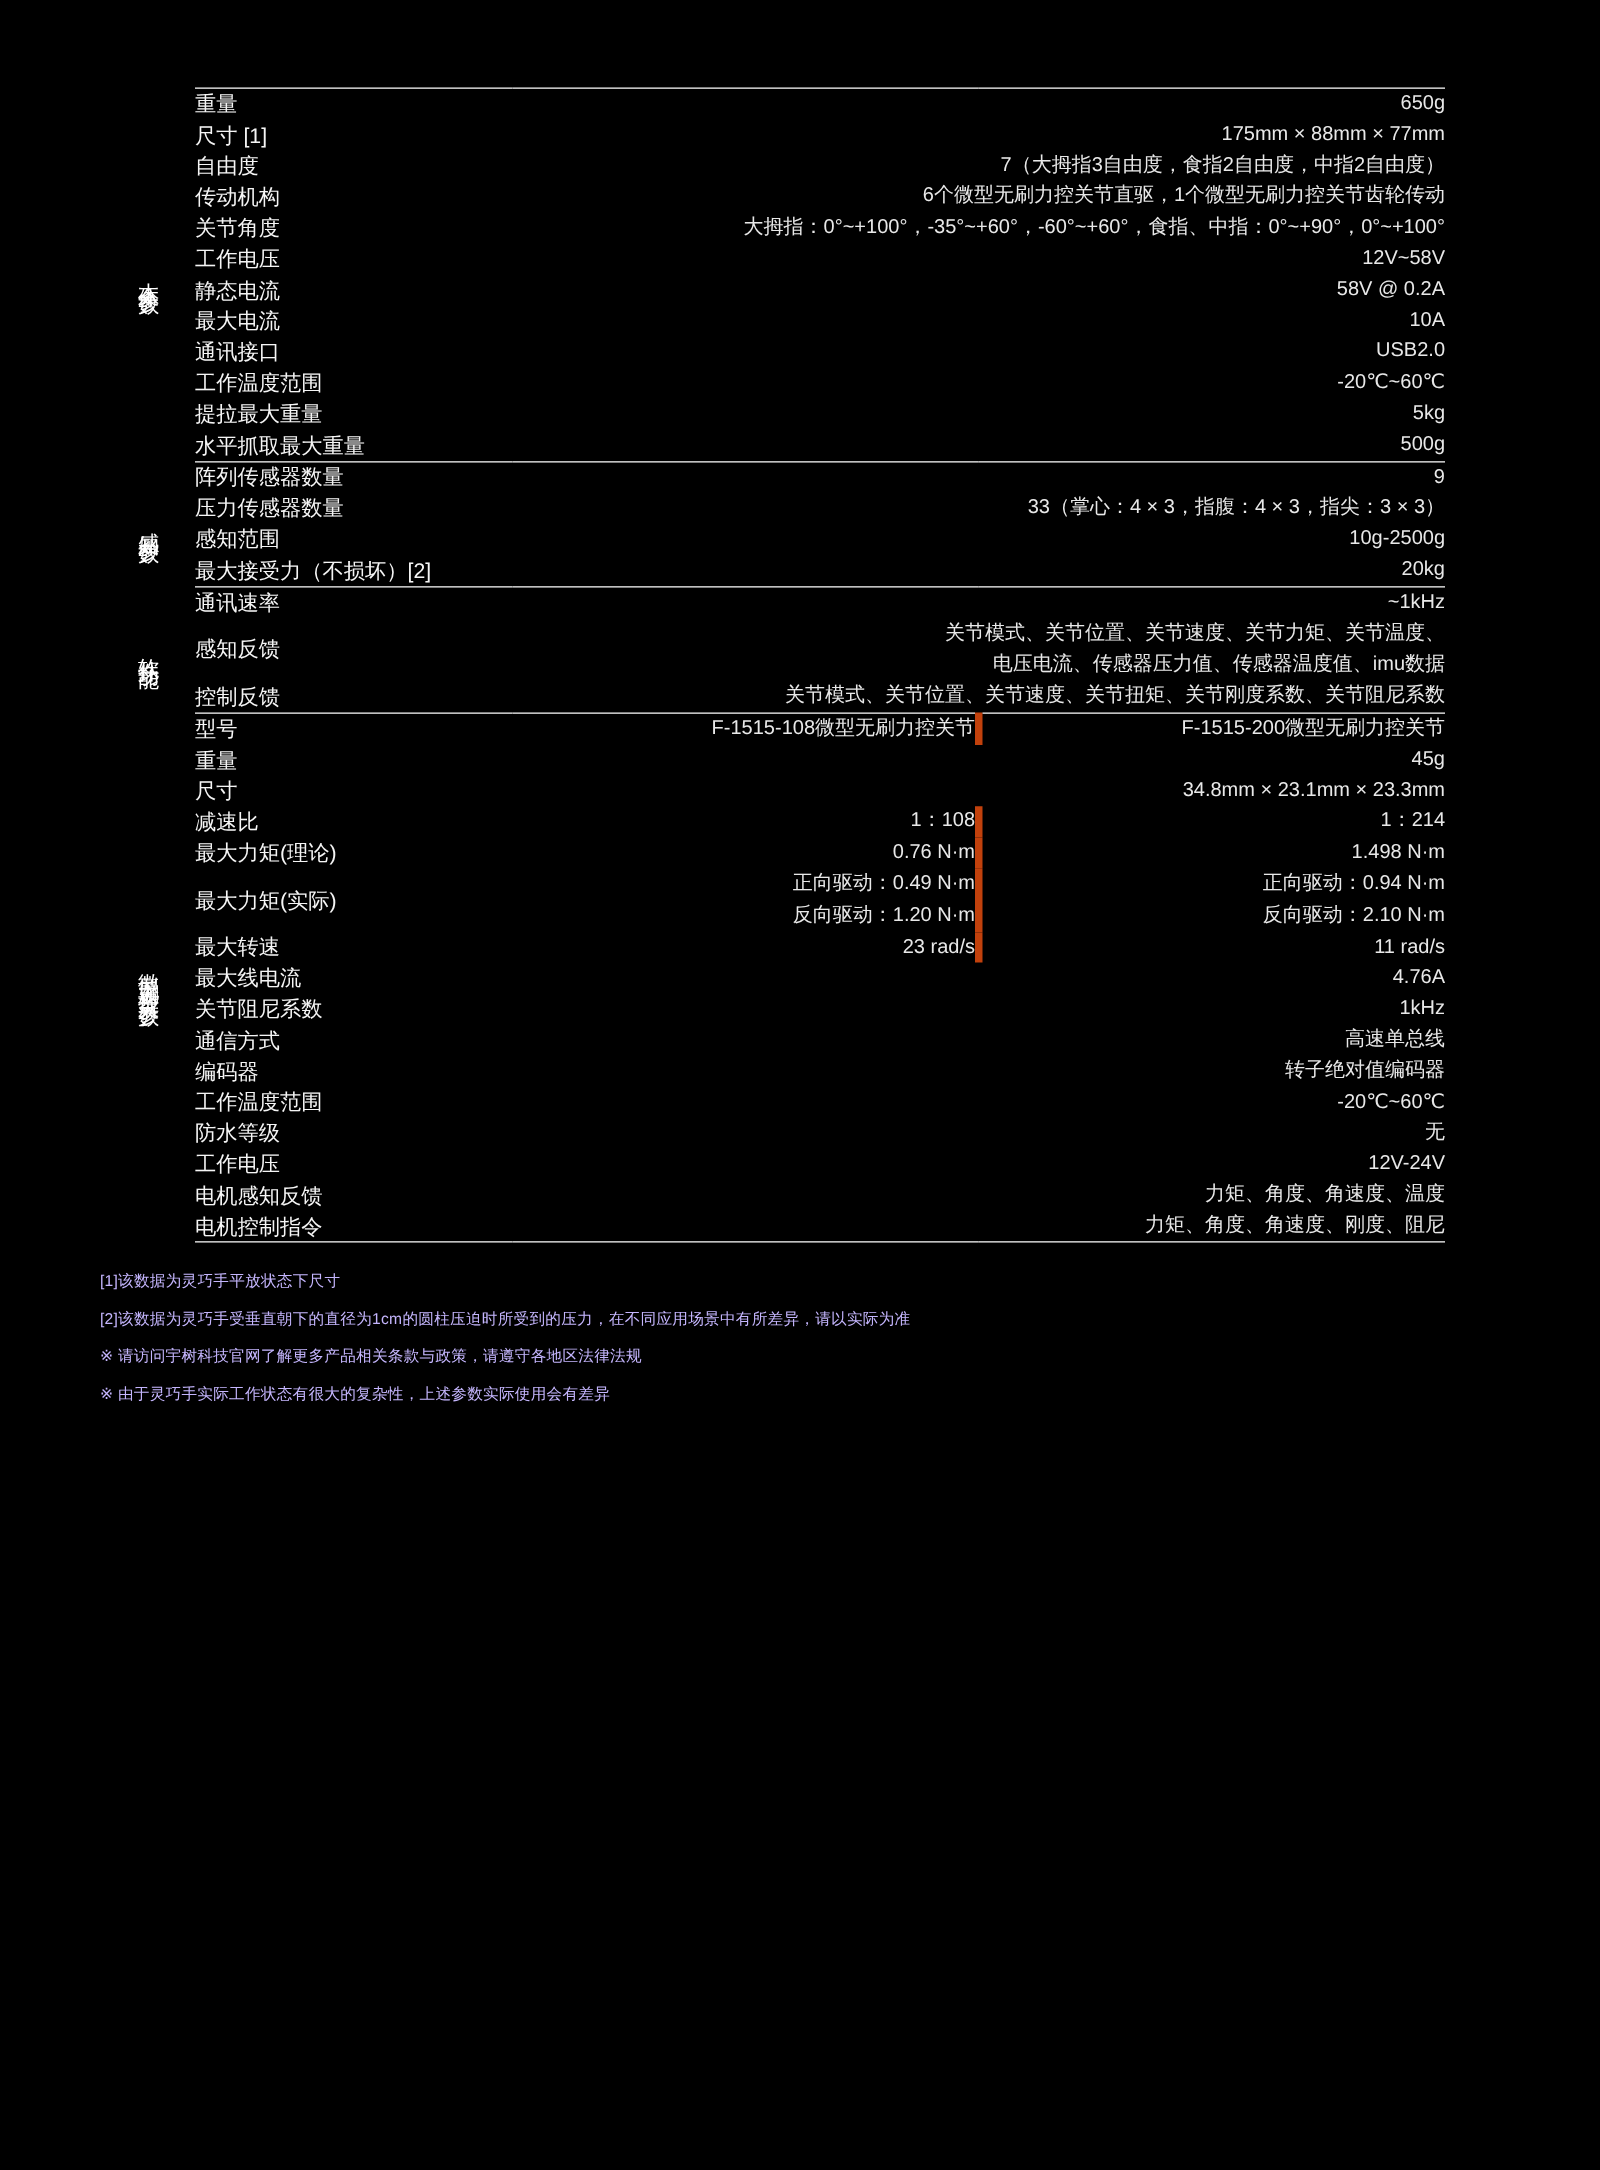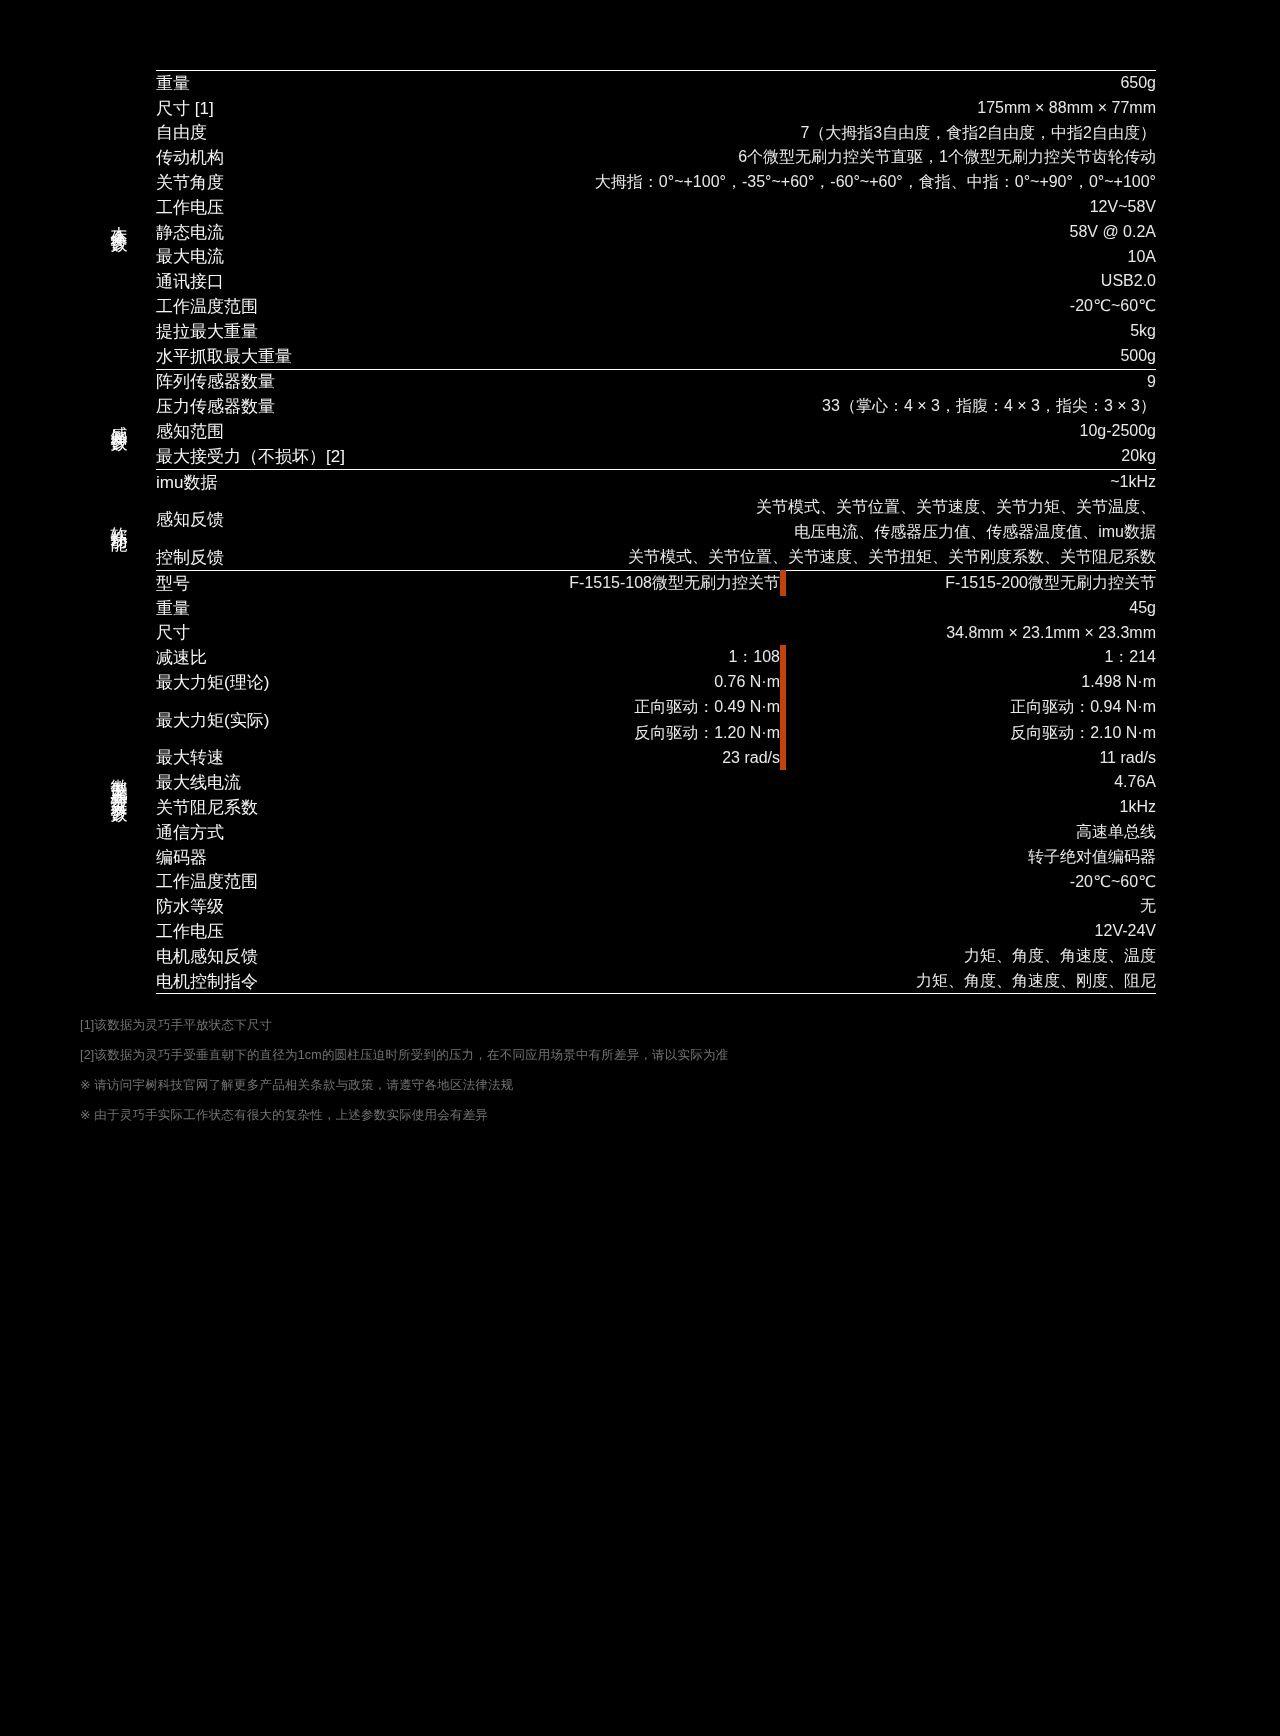--- a/index.html
+++ b/index.html
@@ -80,21 +80,21 @@
   }
   tr.first > td.lbl, tr.first > td.val {
     border-top: 1px solid #ffffff;
   }
   .notes {
     margin-top: 22px;
     padding-left: 0px;
   }
   .note {
     font-size: 12.5px;
-    color: #737373;
+    color: #c4b5fd;
     line-height: 1.5;
     margin: 0 0 11px 0;
     letter-spacing: 0.2px;
   }
 </style>
 </head>
 <body>
 
 <div class="page">
   <table class="spec">
@@ -169,21 +169,21 @@
         <td class="lbl">感知范围</td>
         <td class="val" colspan="2">10g-2500g</td>
       </tr>
       <tr class="grp-end">
         <td class="lbl">最大接受力（不损坏）[2]</td>
         <td class="val" colspan="2">20kg</td>
       </tr>
 
       <tr>
         <td class="grp" rowspan="3"><span>软件功能</span></td>
-        <td class="lbl">imu数据</td>
+        <td class="lbl">通讯速率</td>
         <td class="val" colspan="2">~1kHz</td>
       </tr>
       <tr>
         <td class="lbl">感知反馈</td>
         <td class="val" colspan="2">
           <span class="l2">关节模式、关节位置、关节速度、关节力矩、关节温度、</span>
           <span class="l2">电压电流、传感器压力值、传感器温度值、imu数据</span>
         </td>
       </tr>
       <tr class="grp-end">

